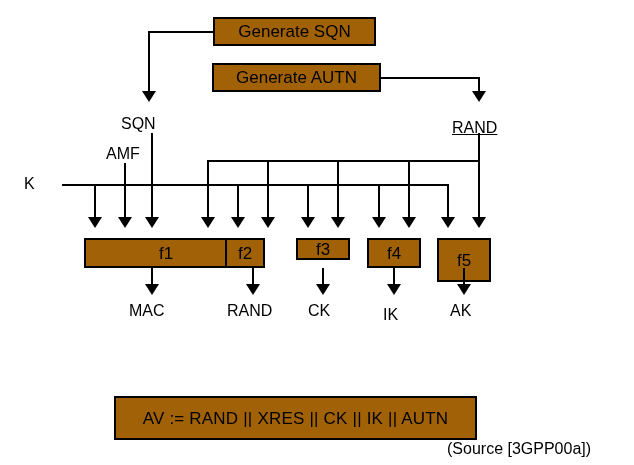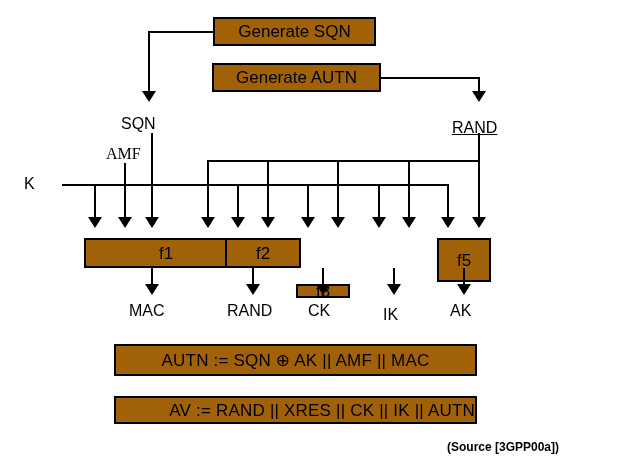--- a/index.html
+++ b/index.html
@@ -31,24 +31,23 @@
   .fn-box  { font-size: 17px; }
   .formula-box { font-size: 17px; letter-spacing: 0.2px; }
   .label {
     position: absolute;
     font-size: 16px;
     line-height: 1;
     white-space: nowrap;
   }
   .caption {
     position: absolute;
-    font-size: 12px;
+    font-size: 16px;
     line-height: 1;
     white-space: nowrap;
-    font-weight: bold;
   }
   .hline {
     position: absolute;
     height: 2px;
     background: #000000;
   }
   .vline {
     position: absolute;
     width: 2px;
     background: #000000;
@@ -77,21 +76,21 @@
 
   <div class="hline" style="left:148px; top:31px; width:67px;"></div>
   <div class="vline" style="left:148px; top:31px; height:62px;"></div>
   <div class="arrowhead" style="left:142px; top:91px;"></div>
 
   <div class="hline" style="left:379px; top:77px; width:101px;"></div>
   <div class="vline" style="left:478px; top:77px; height:16px;"></div>
   <div class="arrowhead" style="left:472px; top:91px;"></div>
 
   <div class="label" style="left:121px; top:116px;text-align:right;">SQN</div>
-  <div class="label" style="left:106px; top:146px;font-family:Liberation Serif, serif;">AMF</div>
+  <div class="label" style="left:106px; top:146px;">AMF</div>
   <div class="label" style="left:452px; top:120px;text-decoration:underline;">RAND</div>
   <div class="label" style="left:24px; top:176px;">K</div>
 
   <div class="vline" style="left:151px; top:133px; height:86px;"></div>
   <div class="arrowhead" style="left:145px; top:217px;"></div>
 
   <div class="vline" style="left:124px; top:163px; height:56px;"></div>
   <div class="arrowhead" style="left:118px; top:217px;"></div>
 
   <div class="vline" style="left:478px; top:133px; height:29px;"></div>
@@ -126,28 +125,31 @@
   <div class="vline" style="left:378px; top:184px; height:35px;"></div>
   <div class="arrowhead" style="left:372px; top:217px;"></div>
 
   <div class="vline" style="left:447px; top:184px; height:35px;"></div>
   <div class="arrowhead" style="left:441px; top:217px;"></div>
 
   <div class="box fn-box" style="left:84px; top:238px; width:164px; height:30px;">
     <span>f1</span>
   </div>
 
-  <div class="box fn-box" style="left:225px; top:238px; width:76px; height:30px;">
+  <div class="box fn-box" style="left:225px; top:238px; width:40px; height:30px;">
     <span>f2</span>
   </div>
 
-  <div class="box fn-box" style="left:296px; top:238px; width:54px; height:14px;margin-top:46px;">
+  <div class="box fn-box" style="left:296px; top:238px; width:54px; height:22px;">
     <span>f3</span>
   </div>
 
+  <div class="box fn-box" style="left:367px; top:238px; width:54px; height:30px;">
+    <span>f4</span>
+  </div>
 
   <div class="box fn-box" style="left:437px; top:238px; width:54px; height:44px;">
     <span>f5</span>
   </div>
 
   <div class="vline" style="left:151px; top:268px; height:18px;"></div>
   <div class="arrowhead" style="left:145px; top:284px;"></div>
 
   <div class="vline" style="left:252px; top:268px; height:18px;"></div>
   <div class="arrowhead" style="left:246px; top:284px;"></div>
@@ -160,23 +162,20 @@
 
   <div class="vline" style="left:463px; top:268px; height:18px;"></div>
   <div class="arrowhead" style="left:457px; top:284px;"></div>
 
   <div class="label" style="left:129px; top:303px;">MAC</div>
   <div class="label" style="left:227px; top:303px;">RAND</div>
   <div class="label" style="left:308px; top:303px;">CK</div>
   <div class="label" style="left:383px; top:307px;">IK</div>
   <div class="label" style="left:450px; top:303px;">AK</div>
 
-  <div class="box formula-box" style="left:114px; top:344px; width:363px; height:32px;">
-    <span>AUTN := SQN ⊕ AK || AMF || MAC</span>
-  </div>
 
-  <div class="box formula-box" style="left:114px; top:396px; width:363px; height:28px;justify-content:flex-end;">
+  <div class="box formula-box" style="left:114px; top:396px; width:363px; height:44px;">
     <span>AV := RAND || XRES || CK || IK || AUTN</span>
   </div>
 
   <div class="caption" style="left:447px; top:441px;">(Source [3GPP00a])</div>
 
 </div>
 
 </body></html>

